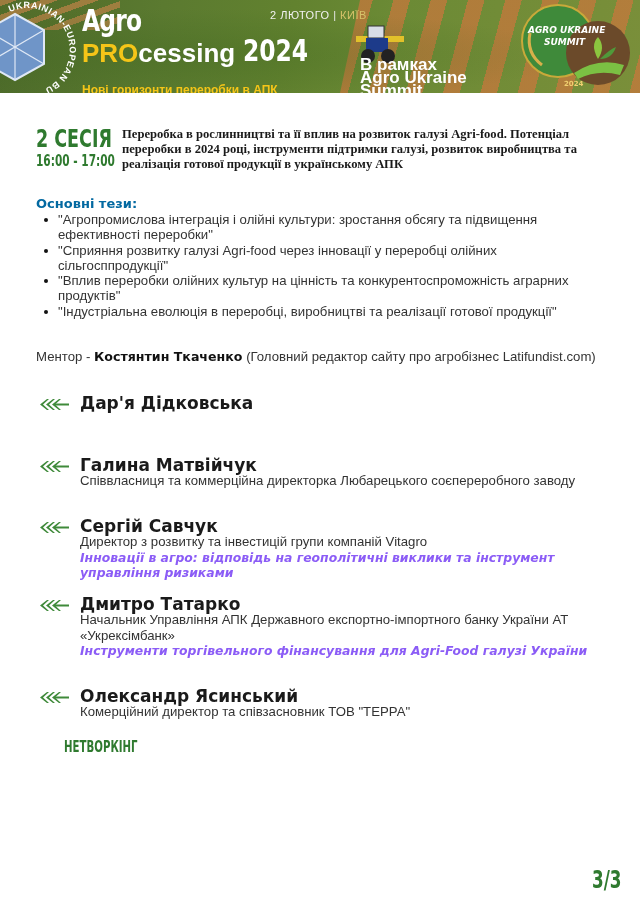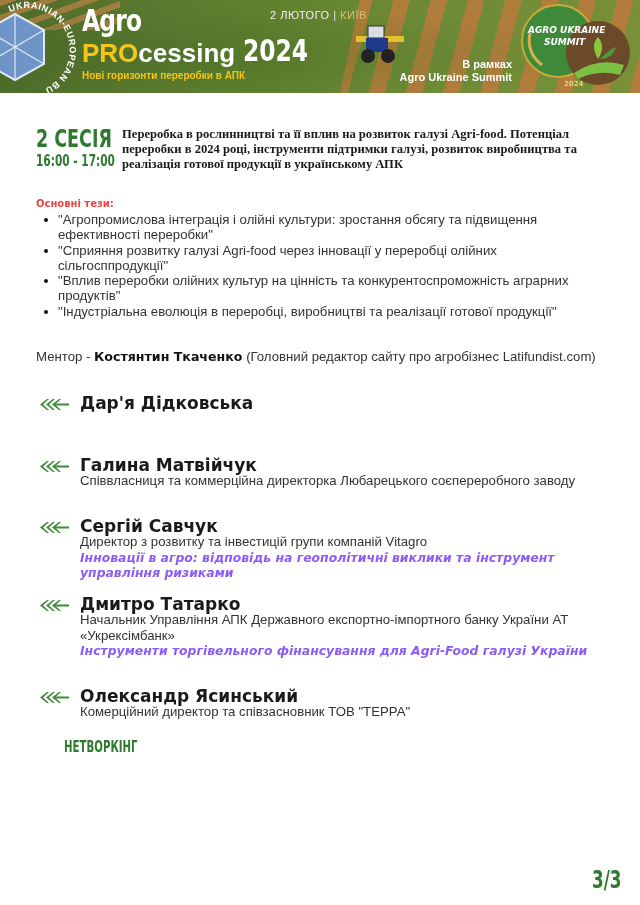--- a/index.html
+++ b/index.html
@@ -41,30 +41,30 @@
     display: block;
   }
   .brand-row { display: flex; align-items: flex-end; margin-top: 1px; }
   .brand-pro { font-family: "Liberation Sans", sans-serif; font-weight: bold; color: #f5c518; font-size: 26px; line-height: 24px; }
   .brand-cessing { font-family: "Liberation Sans", sans-serif; font-weight: bold; color: #ffffff; font-size: 26px; line-height: 24px; }
   .brand-year {
     font-family: "DejaVu Sans", sans-serif; font-weight: bold; color: #ffffff; font-size: 30px; line-height: 28px;
     margin-left: 8px; transform: scaleX(0.78); transform-origin: left; display: inline-block;
   }
   .brand-tagline {
-    font-family: "Liberation Sans", sans-serif; font-weight: bold; color: #f5c518; font-size: 10px; margin-top: 5px;
+    font-family: "Liberation Sans", sans-serif; font-weight: bold; color: #f5c518; font-size: 12px; margin-top: 18px;
   }
   .event-date {
     position: absolute; left: 270px; top: 9px; font-size: 11px; color: #f2f2f2; letter-spacing: 0.5px;
   }
   .event-date .sep { color: #e8e8e8; }
   .event-city { color: #d6c26a; }
   .summit-note {
-    position: absolute; left: 360px; top: 58px; width: 152px; text-align: right;
-    color: #ffffff; font-weight: bold; font-size: 11px; line-height: 13px;
+    position: absolute; left: 360px; top: 58px; width: 152px; 
+    color: #ffffff; font-weight: bold; font-size: 17px; line-height: 13px;
   }
   .summit-logo { position: absolute; left: 512px; top: 3px; width: 128px; height: 90px; }
 
   
   .session {
     position: absolute; left: 36px; top: 126px; width: 84px;
   }
   .session-num {
     font-family: "DejaVu Sans", sans-serif; font-weight: bold; color: #2f7a2f; font-size: 25px; line-height: 26px;
     transform: scaleX(0.7); transform-origin: left; white-space: nowrap; display: block;
@@ -74,21 +74,21 @@
     transform: scaleX(0.66); transform-origin: left; white-space: nowrap; display: block;
   }
   .session-title {
     position: absolute; left: 122px; top: 127px; width: 480px;
     font-family: Liberation Serif, serif; font-weight: bold; font-size: 12.6px; line-height: 15.2px; color: #1a1a1a;
   }
 
   
   .theses { position: absolute; left: 36px; top: 196px; width: 560px; }
   .theses-heading {
-    font-family: "DejaVu Sans", sans-serif; font-weight: bold; font-size: 10px; line-height: 16px; color: #ef4444;
+    font-family: "DejaVu Sans", sans-serif; font-weight: bold; font-size: 13px; line-height: 16px; color: #0369a1;
   }
   .theses-list { list-style: none; margin-left: 8px; }
   .thesis { position: relative; padding-left: 14px; font-size: 13.2px; line-height: 15.3px; color: #333; }
   .thesis .bullet {
     position: absolute; left: 0; top: 6px; width: 4px; height: 4px; border-radius: 50%; background: #111;
   }
 
   
   .mentor { position: absolute; left: 36px; top: 349px; width: 560px; font-size: 13.2px; line-height: 15.5px; color: #333; }
   .mentor b { color: #111; font-family: "DejaVu Sans", sans-serif; font-size: 12.6px; }

